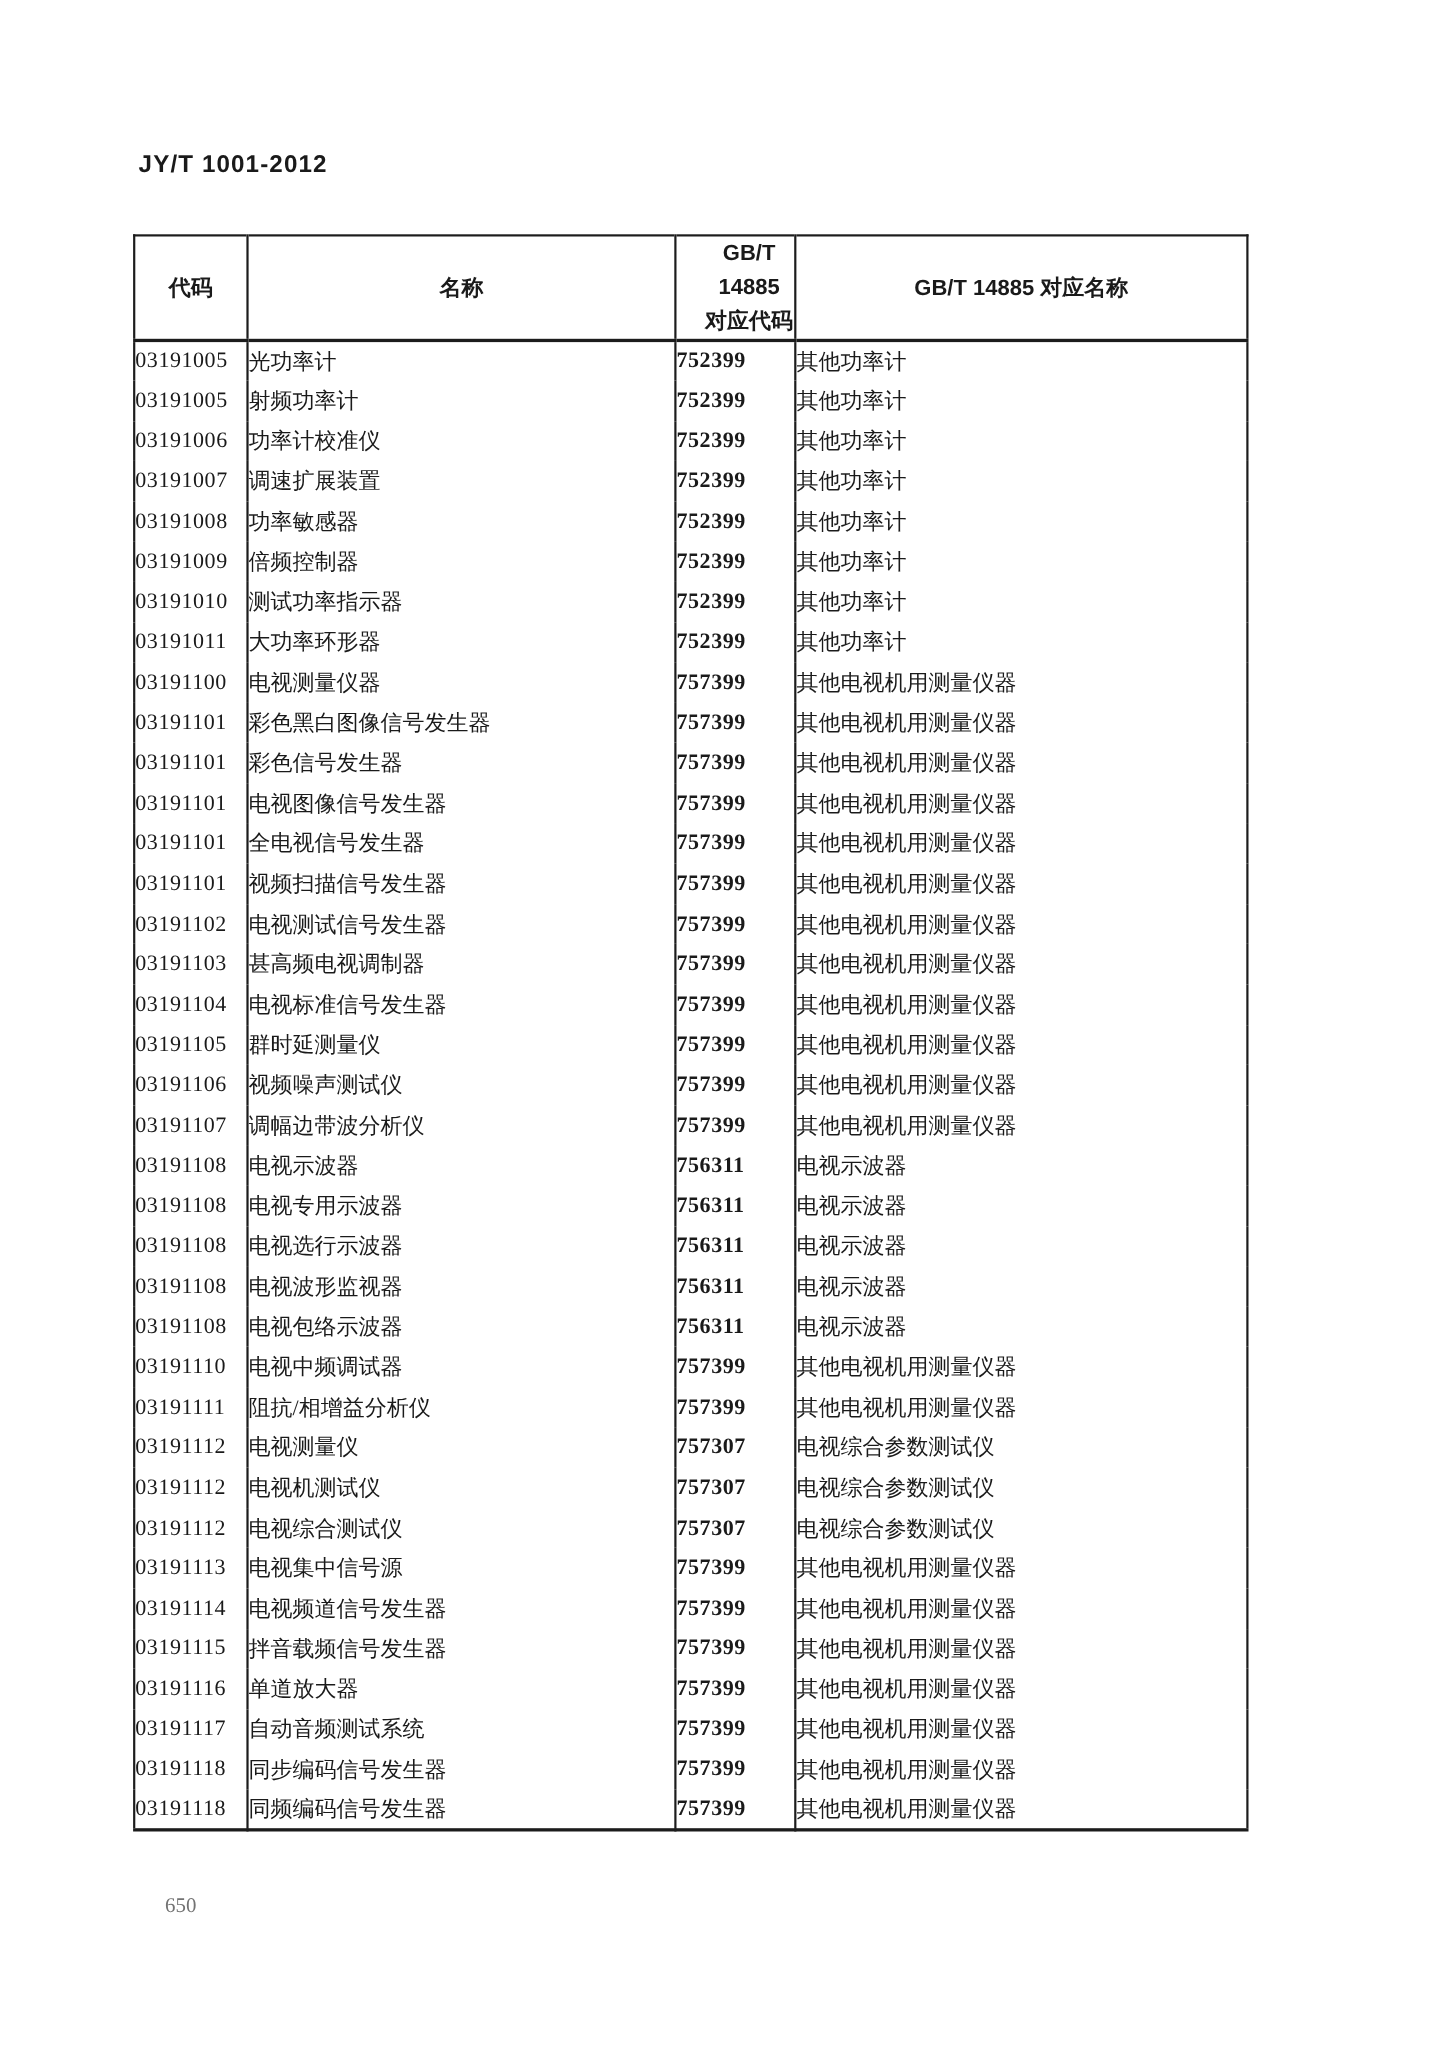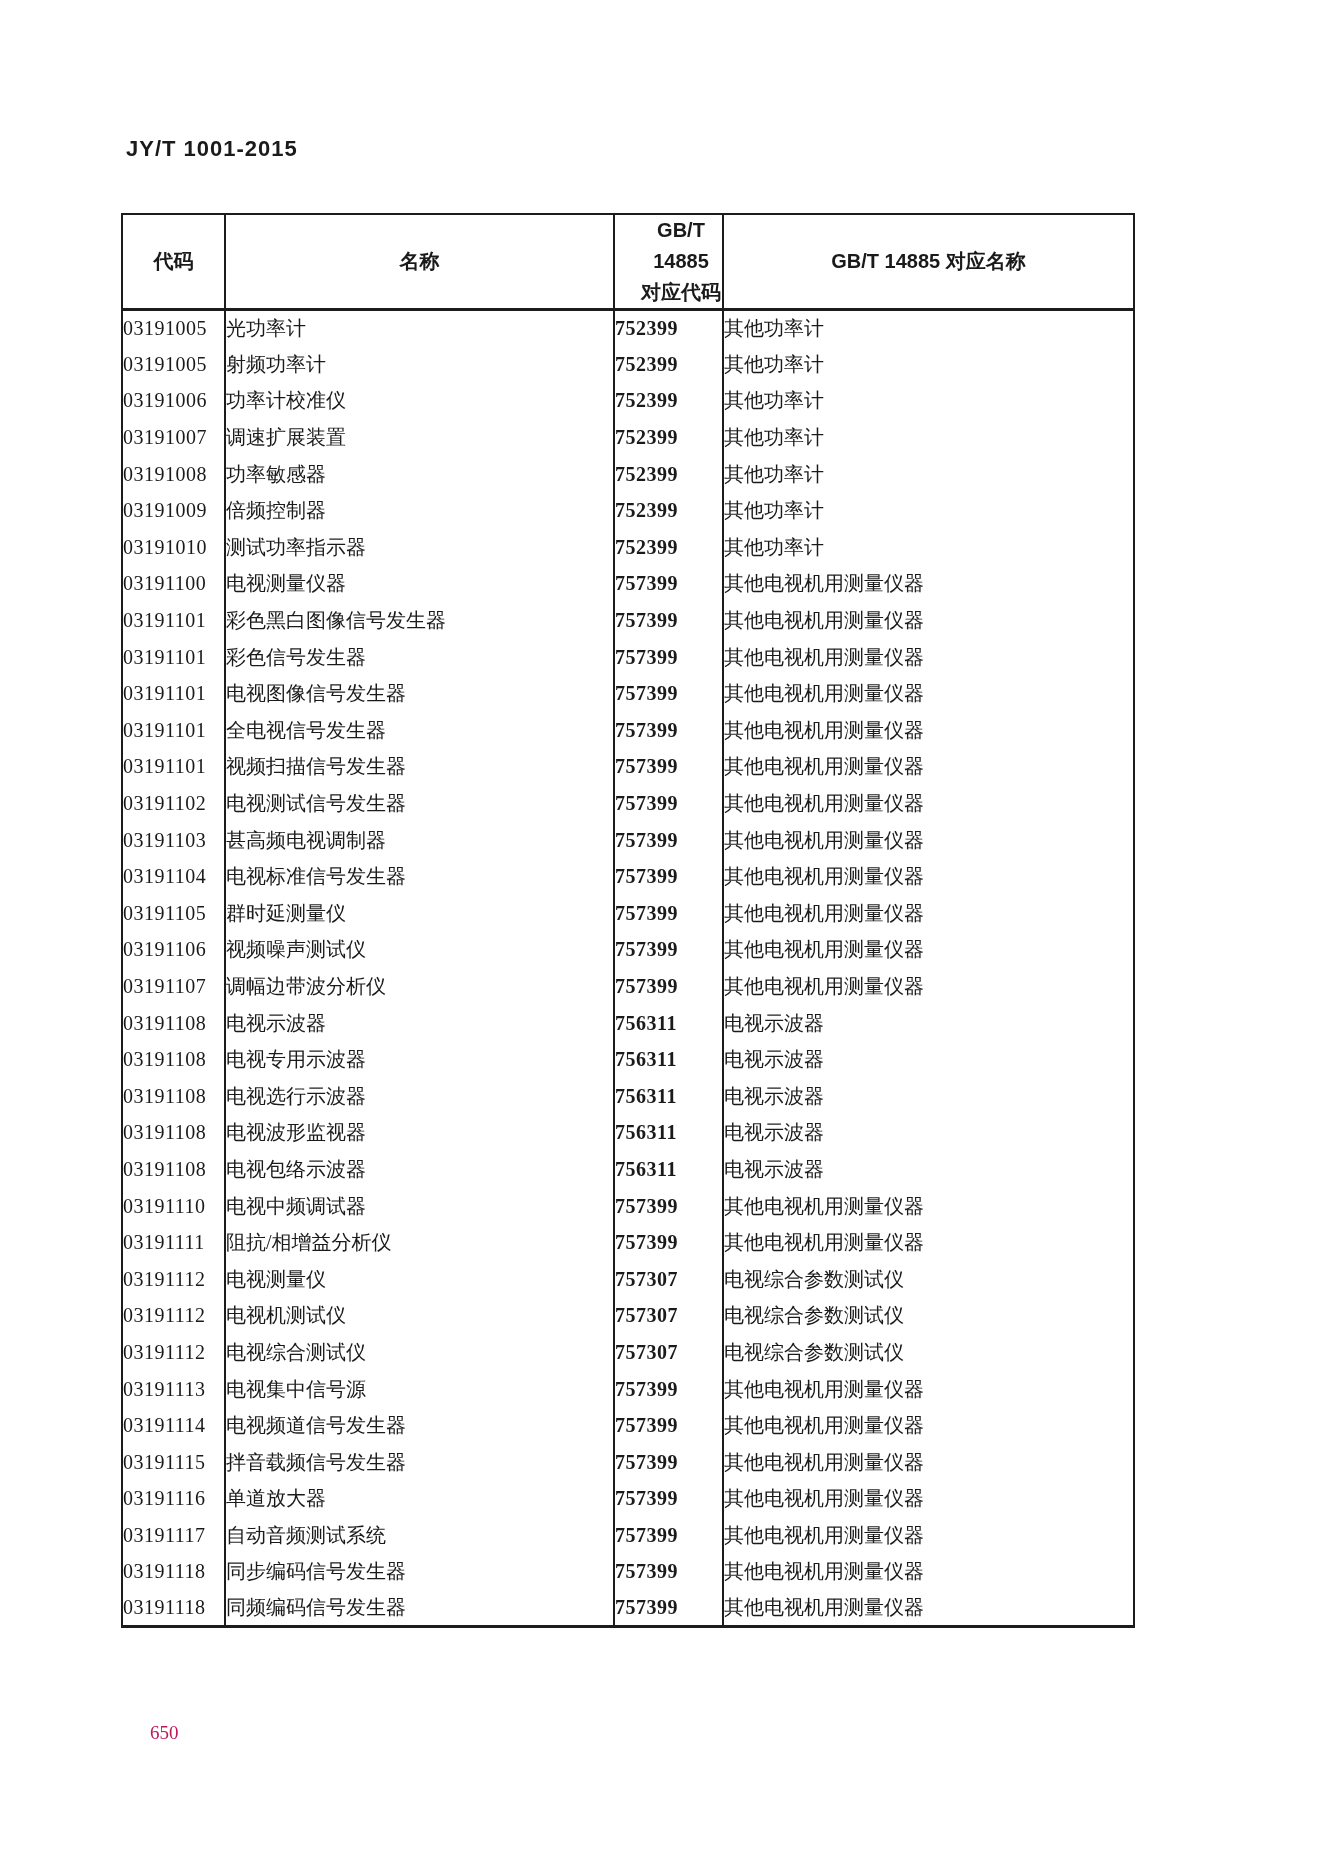--- a/index.html
+++ b/index.html
@@ -78,30 +78,30 @@
   td.col-name      { padding-left: 9px;  }
   td.col-gbt-code  { padding-left: 5px;  letter-spacing: 0.5px; font-weight: bold; }
   td.col-gbt-name  { padding-left: 9px;  }
 
   .page-number {
     position: absolute;
     left: 150px;
     top: 1722px;
     font-family: "Liberation Serif", serif;
     font-size: 19px;
-    color: #be185d;
+    color: #737373;
     text-align: center;
   }
 </style>
 </head>
 <body>
 
 <div class="page">
 
-  <div class="doc-code">JY/T 1001-2015</div>
+  <div class="doc-code">JY/T 1001-2012</div>
 
   <table class="mapping">
     <colgroup>
       <col class="c1">
         <col class="c2">
         <col class="c3">
         <col class="c4">
     </colgroup>
     <thead>
       <tr>
@@ -151,20 +151,26 @@
           <td class="col-gbt-code">752399</td>
           <td class="col-gbt-name">其他功率计</td>
         </tr>
         <tr>
           <td class="col-code">03191010</td>
           <td class="col-name">测试功率指示器</td>
           <td class="col-gbt-code">752399</td>
           <td class="col-gbt-name">其他功率计</td>
         </tr>
         <tr>
+          <td class="col-code">03191011</td>
+          <td class="col-name">大功率环形器</td>
+          <td class="col-gbt-code">752399</td>
+          <td class="col-gbt-name">其他功率计</td>
+        </tr>
+        <tr>
           <td class="col-code">03191100</td>
           <td class="col-name">电视测量仪器</td>
           <td class="col-gbt-code">757399</td>
           <td class="col-gbt-name">其他电视机用测量仪器</td>
         </tr>
         <tr>
           <td class="col-code">03191101</td>
           <td class="col-name">彩色黑白图像信号发生器</td>
           <td class="col-gbt-code">757399</td>
           <td class="col-gbt-name">其他电视机用测量仪器</td>

